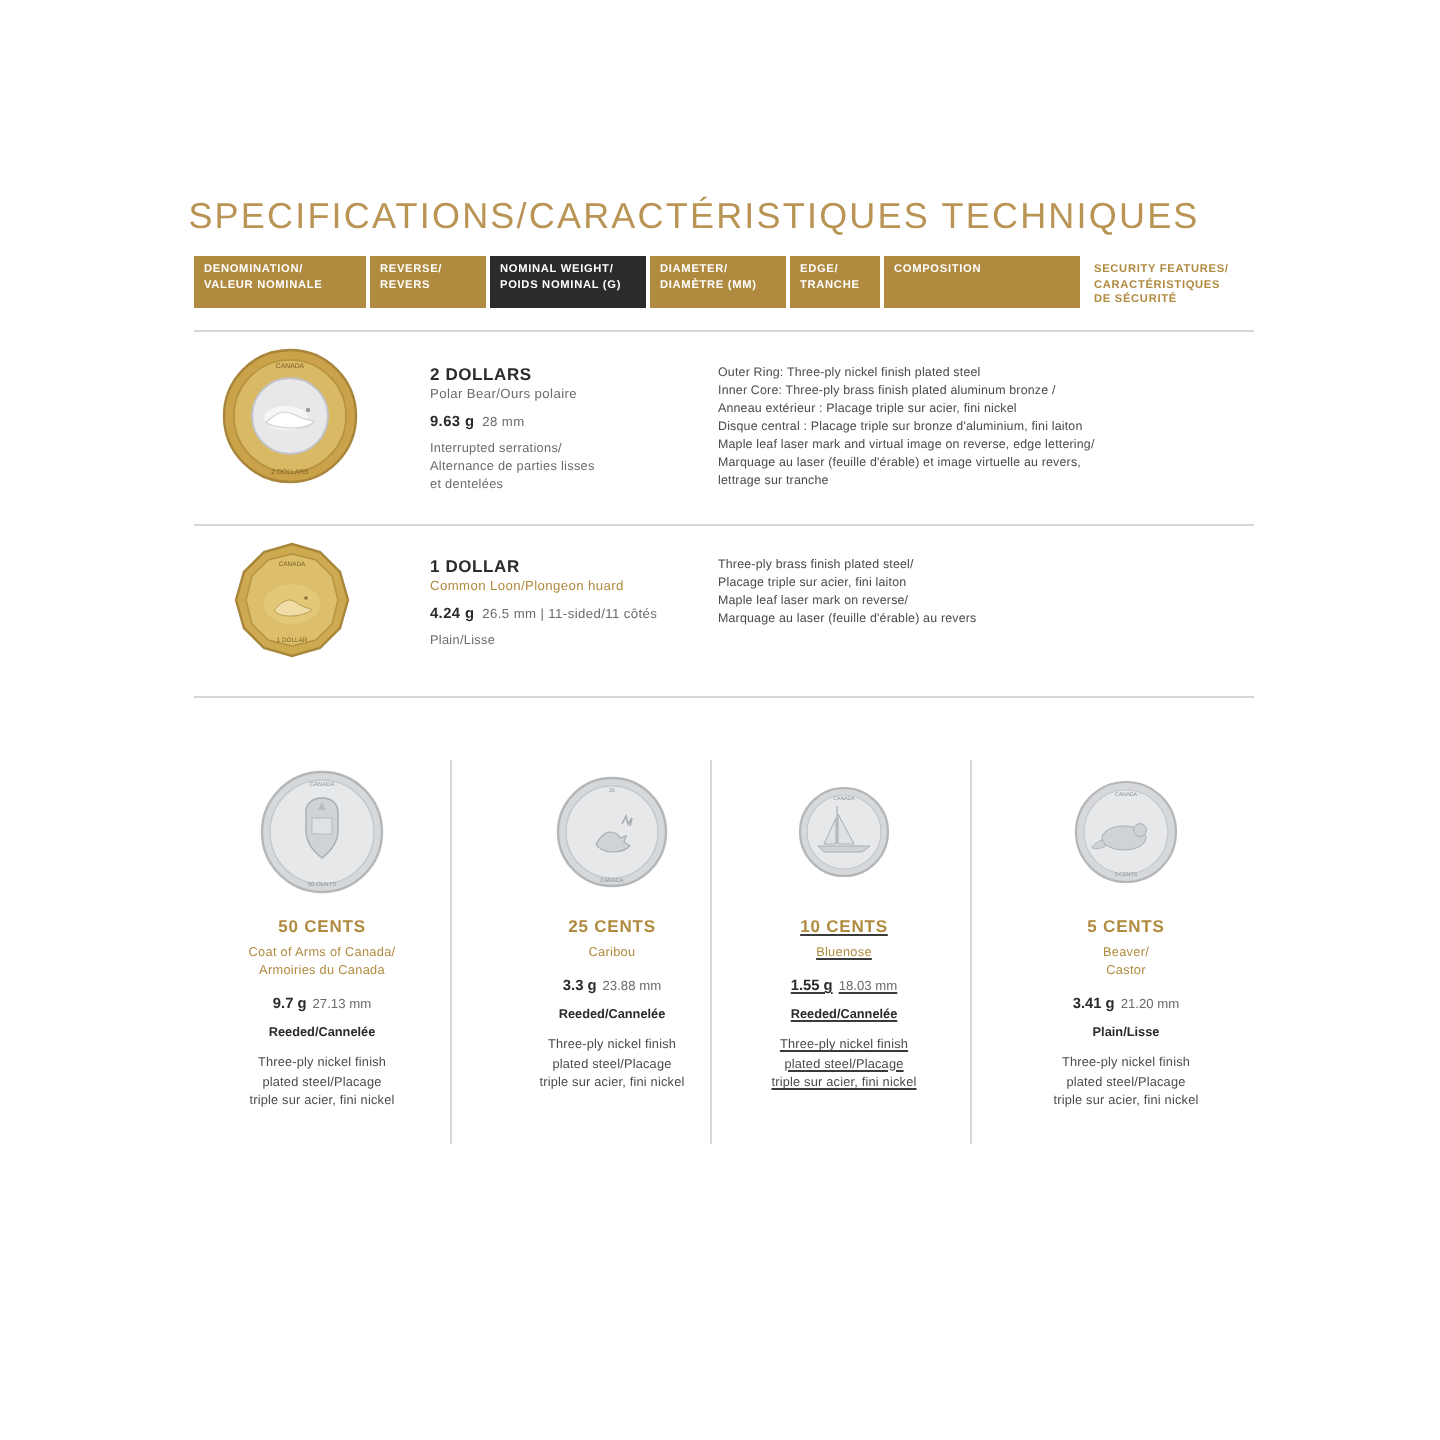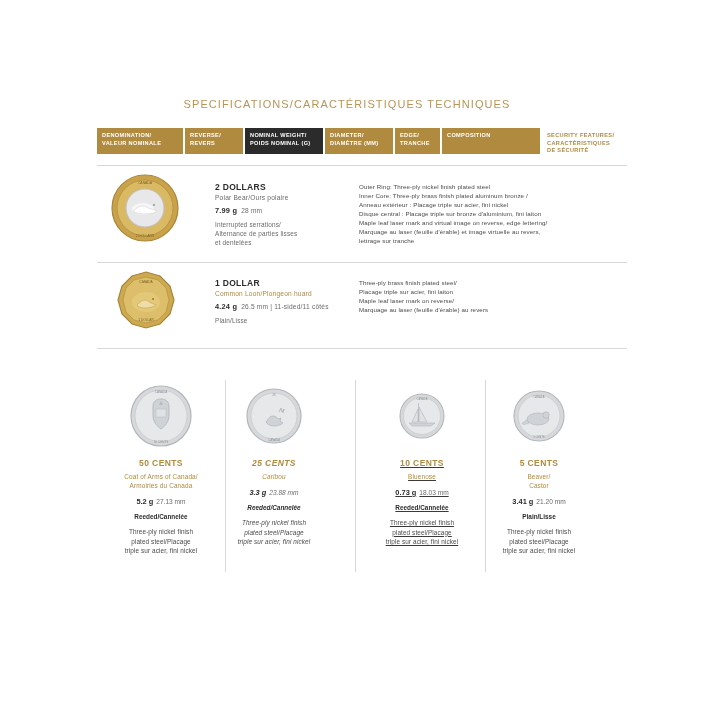--- a/index.html
+++ b/index.html
@@ -21,21 +21,21 @@
     background: #ffffff;
   }
 
   
   .title {
     position: absolute;
     top: 98px;
     left: 0;
     width: 694px;
     text-align: center;
-    font-size: 11px;
+    font-size: 18px;
     letter-spacing: 1.1px;
     color: #b99455;
     font-family: "Liberation Sans", sans-serif;
   }
 
   
   .headband {
     position: absolute;
     top: 128px;
     left: 97px;
@@ -225,21 +225,21 @@
         <circle cx="43" cy="31" r="1.1" fill="#9a9a9e"></circle>
         <text x="34" y="10" font-size="3.4" fill="#7d6326" text-anchor="middle" font-family="Liberation Sans, sans-serif">CANADA</text>
         <text x="34" y="63" font-size="3.4" fill="#7d6326" text-anchor="middle" font-family="Liberation Sans, sans-serif">2 DOLLARS</text>
       </svg>
     </div>
 
     <div style="position:absolute; left:118px; top:10px; width:130px;">
       <div class="denom">2 DOLLARS</div>
       <div class="subname">Polar Bear/Ours polaire</div>
       <div class="weight">
-        <span>7.99 g</span><span class="dim">28 mm</span>
+        <span>9.63 g</span><span class="dim">28 mm</span>
       </div>
       <div class="edge" style="white-space:pre-line;">Interrupted serrations/
 Alternance de parties lisses
 et dentelées</div>
     </div>
 
     <div style="position:absolute; left:262px; top:10px; width:268px;">
       <div class="compo blk" style="white-space:pre-line;">Outer Ring: Three-ply nickel finish plated steel
 Inner Core: Three-ply brass finish plated aluminum bronze /
 Anneau extérieur : Placage triple sur acier, fini nickel
@@ -300,29 +300,29 @@
           <path d="M31 16l2 4h-4z" fill="#b8bcc0"></path>
           <rect x="26" y="24" width="10" height="8" fill="#dfe2e5" stroke="#b0b4b8" stroke-width="0.4"></rect>
           <text x="31" y="8" font-size="3" fill="#8c9095" text-anchor="middle" font-family="Liberation Sans, sans-serif">CANADA</text>
           <text x="31" y="58" font-size="3" fill="#8c9095" text-anchor="middle" font-family="Liberation Sans, sans-serif">50 CENTS</text>
         </svg>
       </div>
       <div class="gdenom">50 CENTS</div>
       <div class="gsub" style="white-space:pre-line;">Coat of Arms of Canada/
 Armoiries du Canada</div>
       <div class="gweight">
-        <span>5.2 g</span><span class="dim">27.13 mm</span>
+        <span>9.7 g</span><span class="dim">27.13 mm</span>
       </div>
       <div class="gedge">Reeded/Cannelée</div>
       <div class="gcompo" style="white-space:pre-line;">Three-ply nickel finish
 plated steel/Placage
 triple sur acier, fini nickel</div>
     </div>
 
-    <div class="gcell" style="left:113px;font-style:italic;">
+    <div class="gcell" style="left:145px;">
       <div class="gcoin">
         <svg class="coin-svg" width="56" height="56" viewBox="0 0 56 56">
           <circle cx="28" cy="28" r="27" fill="#d6d8da" stroke="#b4b7ba" stroke-width="1.2"></circle>
           <circle cx="28" cy="28" r="23" fill="#e6e8ea" stroke="#c5c8cb" stroke-width="0.7"></circle>
           <path d="M20 34c2-3 4-6 7-6 2 0 4 1 5 3l3-1-1 3 3 2c-2 2-6 3-9 3-4 0-7-2-8-4z" fill="#cfd2d6" stroke="#a9adb2" stroke-width="0.6"></path>
           <path d="M33 24l2-4 1 4 2-3-1 4" fill="none" stroke="#a9adb2" stroke-width="0.8"></path>
           <text x="28" y="8" font-size="2.8" fill="#8c9095" text-anchor="middle" font-family="Liberation Sans, sans-serif">25</text>
           <text x="28" y="53" font-size="2.8" fill="#8c9095" text-anchor="middle" font-family="Liberation Sans, sans-serif">CANADA</text>
         </svg>
       </div>
@@ -345,29 +345,29 @@
           <path d="M10 30h26l-4 3H13z" fill="#cfd2d6" stroke="#a9adb2" stroke-width="0.5"></path>
           <path d="M20 29V14l8 15z" fill="#dfe2e5" stroke="#a9adb2" stroke-width="0.5"></path>
           <path d="M19 29V16l-6 13z" fill="#dfe2e5" stroke="#a9adb2" stroke-width="0.5"></path>
           <line x1="19.5" y1="10" x2="19.5" y2="29" stroke="#a9adb2" stroke-width="0.6"></line>
           <text x="23" y="7" font-size="2.6" fill="#8c9095" text-anchor="middle" font-family="Liberation Sans, sans-serif">CANADA</text>
         </svg>
       </div>
       <div class="gdenom">10 CENTS</div>
       <div class="gsub" style="white-space:pre-line;">Bluenose</div>
       <div class="gweight">
-        <span>0.73 g</span><span class="dim">18.03 mm</span>
+        <span>1.55 g</span><span class="dim">18.03 mm</span>
       </div>
       <div class="gedge">Reeded/Cannelée</div>
       <div class="gcompo" style="white-space:pre-line;">Three-ply nickel finish
 plated steel/Placage
 triple sur acier, fini nickel</div>
     </div>
 
-    <div class="gcell" style="left:378px;text-align:center;">
+    <div class="gcell" style="left:402px;text-align:center;">
       <div class="gcoin">
         <svg class="coin-svg" width="52" height="52" viewBox="0 0 52 52">
           <circle cx="26" cy="26" r="25" fill="#d6d8da" stroke="#b4b7ba" stroke-width="1.1"></circle>
           <circle cx="26" cy="26" r="21" fill="#e6e8ea" stroke="#c5c8cb" stroke-width="0.6"></circle>
           <ellipse cx="25" cy="29" rx="11" ry="6" fill="#cfd2d6" stroke="#a9adb2" stroke-width="0.5"></ellipse>
           <circle cx="33" cy="25" r="3.2" fill="#cfd2d6" stroke="#a9adb2" stroke-width="0.5"></circle>
           <path d="M14 30c-3 1-5 3-5 4 2 1 5 0 7-1z" fill="#cfd2d6" stroke="#a9adb2" stroke-width="0.4"></path>
           <text x="26" y="8" font-size="2.7" fill="#8c9095" text-anchor="middle" font-family="Liberation Sans, sans-serif">CANADA</text>
           <text x="26" y="48" font-size="2.7" fill="#8c9095" text-anchor="middle" font-family="Liberation Sans, sans-serif">5 CENTS</text>
         </svg>

